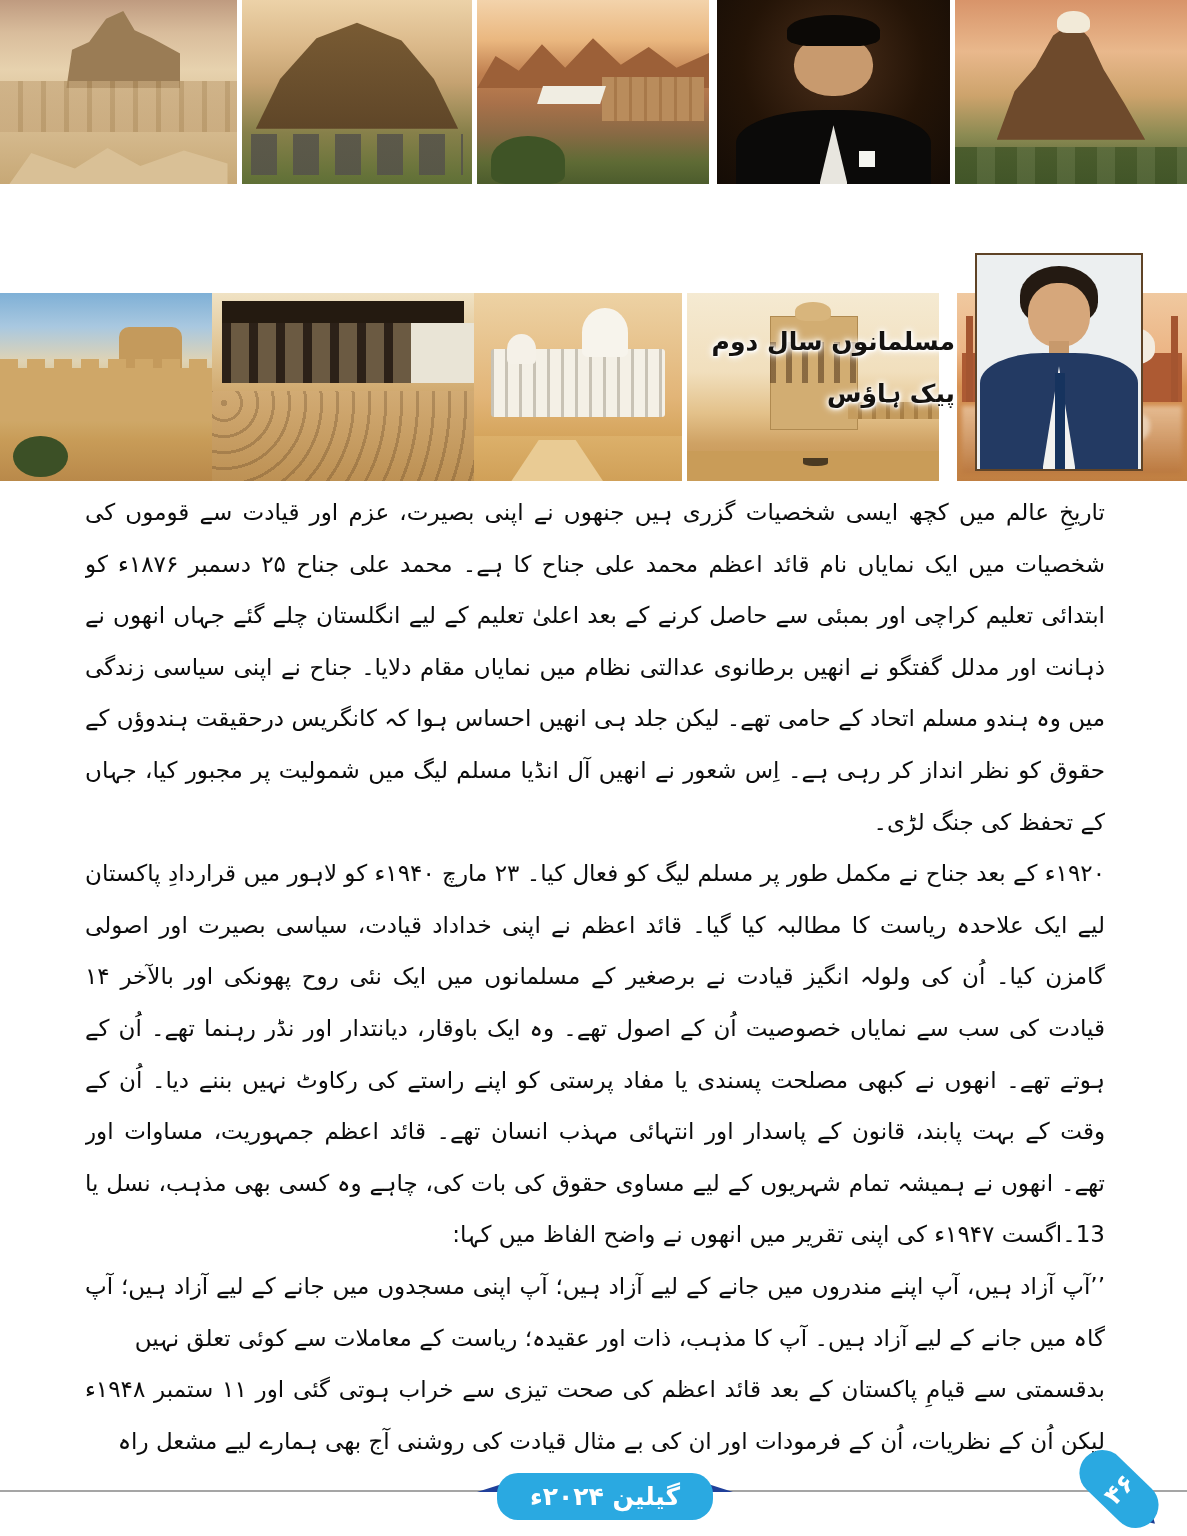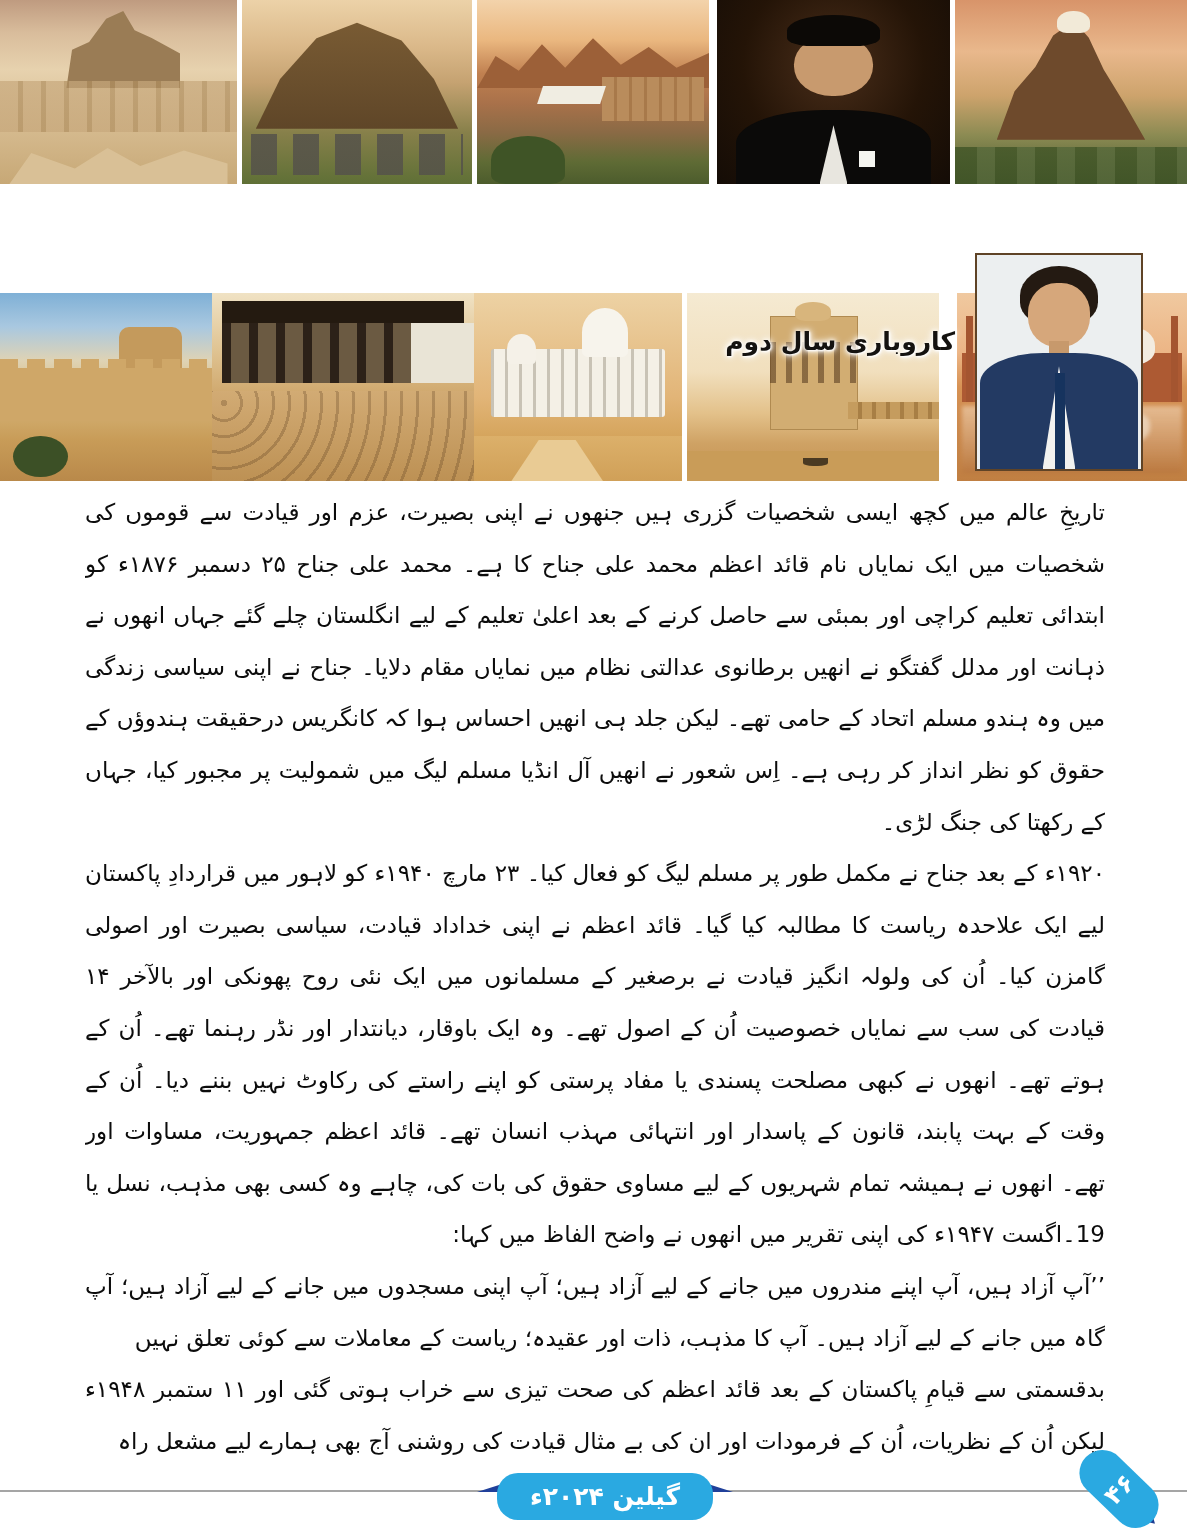--- a/index.html
+++ b/index.html
@@ -236,39 +236,40 @@
 
   <div class="portrait">
     <div class="hair"></div>
     <div class="face"></div>
     <div class="neck"></div>
     <div class="suit"></div>
     <div class="shirt"></div>
     <div class="tie"></div>
   </div>
   <div class="author">
-    <div>کاروباری سال دوم</div>
+    <div>مسلمانوں سال دوم</div>
+    <div>پیک ہاؤس</div>
   </div>
 
   <div class="body">
     <div class="ln">تاریخِ عالم میں کچھ ایسی شخصیات گزری ہیں جنھوں نے اپنی بصیرت، عزم اور قیادت سے قوموں کی تقدیر بدل دی۔ ان ہی نابغہ روزگار</div>
     <div class="ln">شخصیات میں ایک نمایاں نام قائد اعظم محمد علی جناح کا ہے۔ محمد علی جناح ۲۵ دسمبر ۱۸۷۶ء کو کراچی کے ایک متوسط کاروباری خاندان میں پیدا ہوئے۔</div>
     <div class="ln">ابتدائی تعلیم کراچی اور بمبئی سے حاصل کرنے کے بعد اعلیٰ تعلیم کے لیے انگلستان چلے گئے جہاں انھوں نے وکالت کی ڈگری حاصل کی۔ ان کی قانونی</div>
     <div class="ln">ذہانت اور مدلل گفتگو نے انھیں برطانوی عدالتی نظام میں نمایاں مقام دلایا۔ جناح نے اپنی سیاسی زندگی انڈین نیشنل کانگریس سے شروع کی کیونکہ ابتدا</div>
     <div class="ln">میں وہ ہندو مسلم اتحاد کے حامی تھے۔ لیکن جلد ہی انھیں احساس ہوا کہ کانگریس درحقیقت ہندوؤں کے مفادات کی نمائندہ جماعت ہے اور مسلمانوں کے</div>
     <div class="ln">حقوق کو نظر انداز کر رہی ہے۔ اِس شعور نے انھیں آل انڈیا مسلم لیگ میں شمولیت پر مجبور کیا، جہاں انھوں نے مسلمانوں کی سیاسی، سماجی اور مذہبی حقوق</div>
-    <div class="ln end">کے رکھتا کی جنگ لڑی۔</div>
+    <div class="ln end">کے تحفظ کی جنگ لڑی۔</div>
     <div class="ln">۱۹۲۰ء کے بعد جناح نے مکمل طور پر مسلم لیگ کو فعال کیا۔ ۲۳ مارچ ۱۹۴۰ء کو لاہور میں قراردادِ پاکستان منظور ہوئی، جس میں مسلمانوں کے</div>
     <div class="ln">لیے ایک علاحدہ ریاست کا مطالبہ کیا گیا۔ قائد اعظم نے اپنی خداداد قیادت، سیاسی بصیرت اور اصولی سیاست سے تحریکِ آزادی کو کامیابی کی راہ پر</div>
     <div class="ln">گامزن کیا۔ اُن کی ولولہ انگیز قیادت نے برصغیر کے مسلمانوں میں ایک نئی روح پھونکی اور بالآخر ۱۴ اگست ۱۹۴۷ء کو پاکستان کا قیام عمل میں آیا۔ اُن کی</div>
     <div class="ln">قیادت کی سب سے نمایاں خصوصیت اُن کے اصول تھے۔ وہ ایک باوقار، دیانتدار اور نڈر رہنما تھے۔ اُن کے فیصلے ہمیشہ انصاف اور برابری کی بنیاد پر</div>
     <div class="ln">ہوتے تھے۔ انھوں نے کبھی مصلحت پسندی یا مفاد پرستی کو اپنے راستے کی رکاوٹ نہیں بننے دیا۔ اُن کے قریبی رفقا بھی اِس بات کی گواہی دیتے ہیں کہ وہ</div>
     <div class="ln">وقت کے بہت پابند، قانون کے پاسدار اور انتہائی مہذب انسان تھے۔ قائد اعظم جمہوریت، مساوات اور قانون کی حکمرانی کے اصولوں پر یقین رکھتے</div>
     <div class="ln">تھے۔ انھوں نے ہمیشہ تمام شہریوں کے لیے مساوی حقوق کی بات کی، چاہے وہ کسی بھی مذہب، نسل یا علاقے سے تعلق رکھتے ہوں۔ یہی وجہ تھی کہ</div>
-    <div class="ln end">19۔اگست ۱۹۴۷ء کی اپنی تقریر میں انھوں نے واضح الفاظ میں کہا:</div>
+    <div class="ln end">13۔اگست ۱۹۴۷ء کی اپنی تقریر میں انھوں نے واضح الفاظ میں کہا:</div>
     <div class="ln">’’آپ آزاد ہیں، آپ اپنے مندروں میں جانے کے لیے آزاد ہیں؛ آپ اپنی مسجدوں میں جانے کے لیے آزاد ہیں؛ آپ کسی بھی عبادت</div>
     <div class="ln end">گاہ میں جانے کے لیے آزاد ہیں۔ آپ کا مذہب، ذات اور عقیدہ؛ ریاست کے معاملات سے کوئی تعلق نہیں رکھتا۔‘‘</div>
     <div class="ln">بدقسمتی سے قیامِ پاکستان کے بعد قائد اعظم کی صحت تیزی سے خراب ہوتی گئی اور ۱۱ ستمبر ۱۹۴۸ء کو وہ ہم سے ہمیشہ کے لیے رخصت ہو گئے۔</div>
     <div class="ln end">لیکن اُن کے نظریات، اُن کے فرمودات اور ان کی بے مثال قیادت کی روشنی آج بھی ہمارے لیے مشعل راہ ہے۔</div>
   </div>
 
   <div class="footline"></div>
   <div class="ribbonwrap">
     <div class="fold l"></div>
     <div class="fold r"></div>

